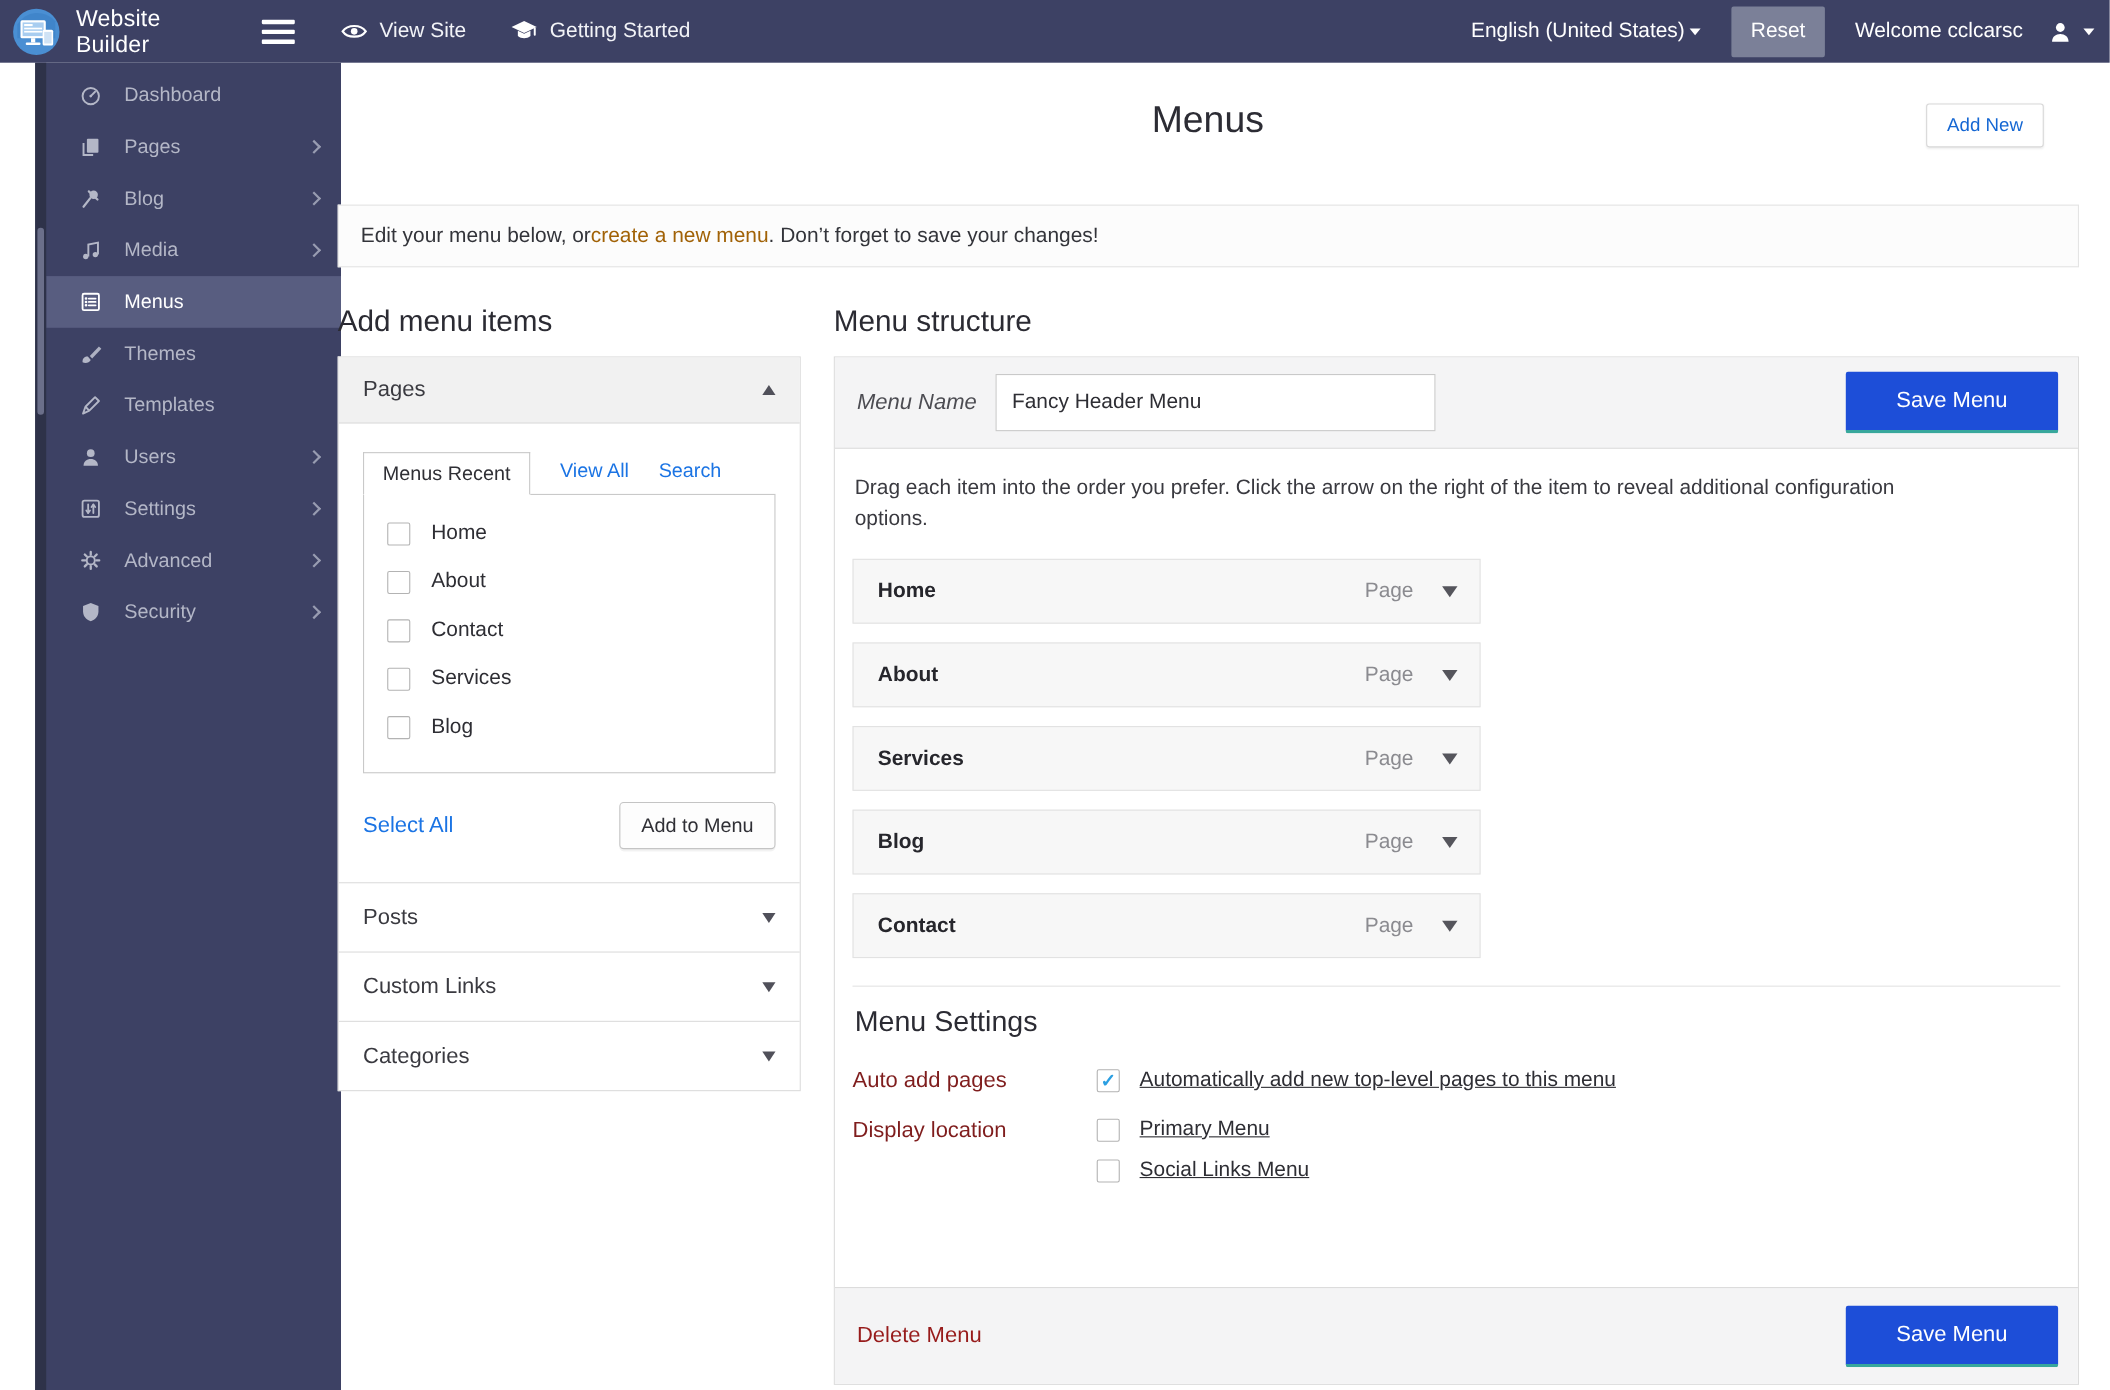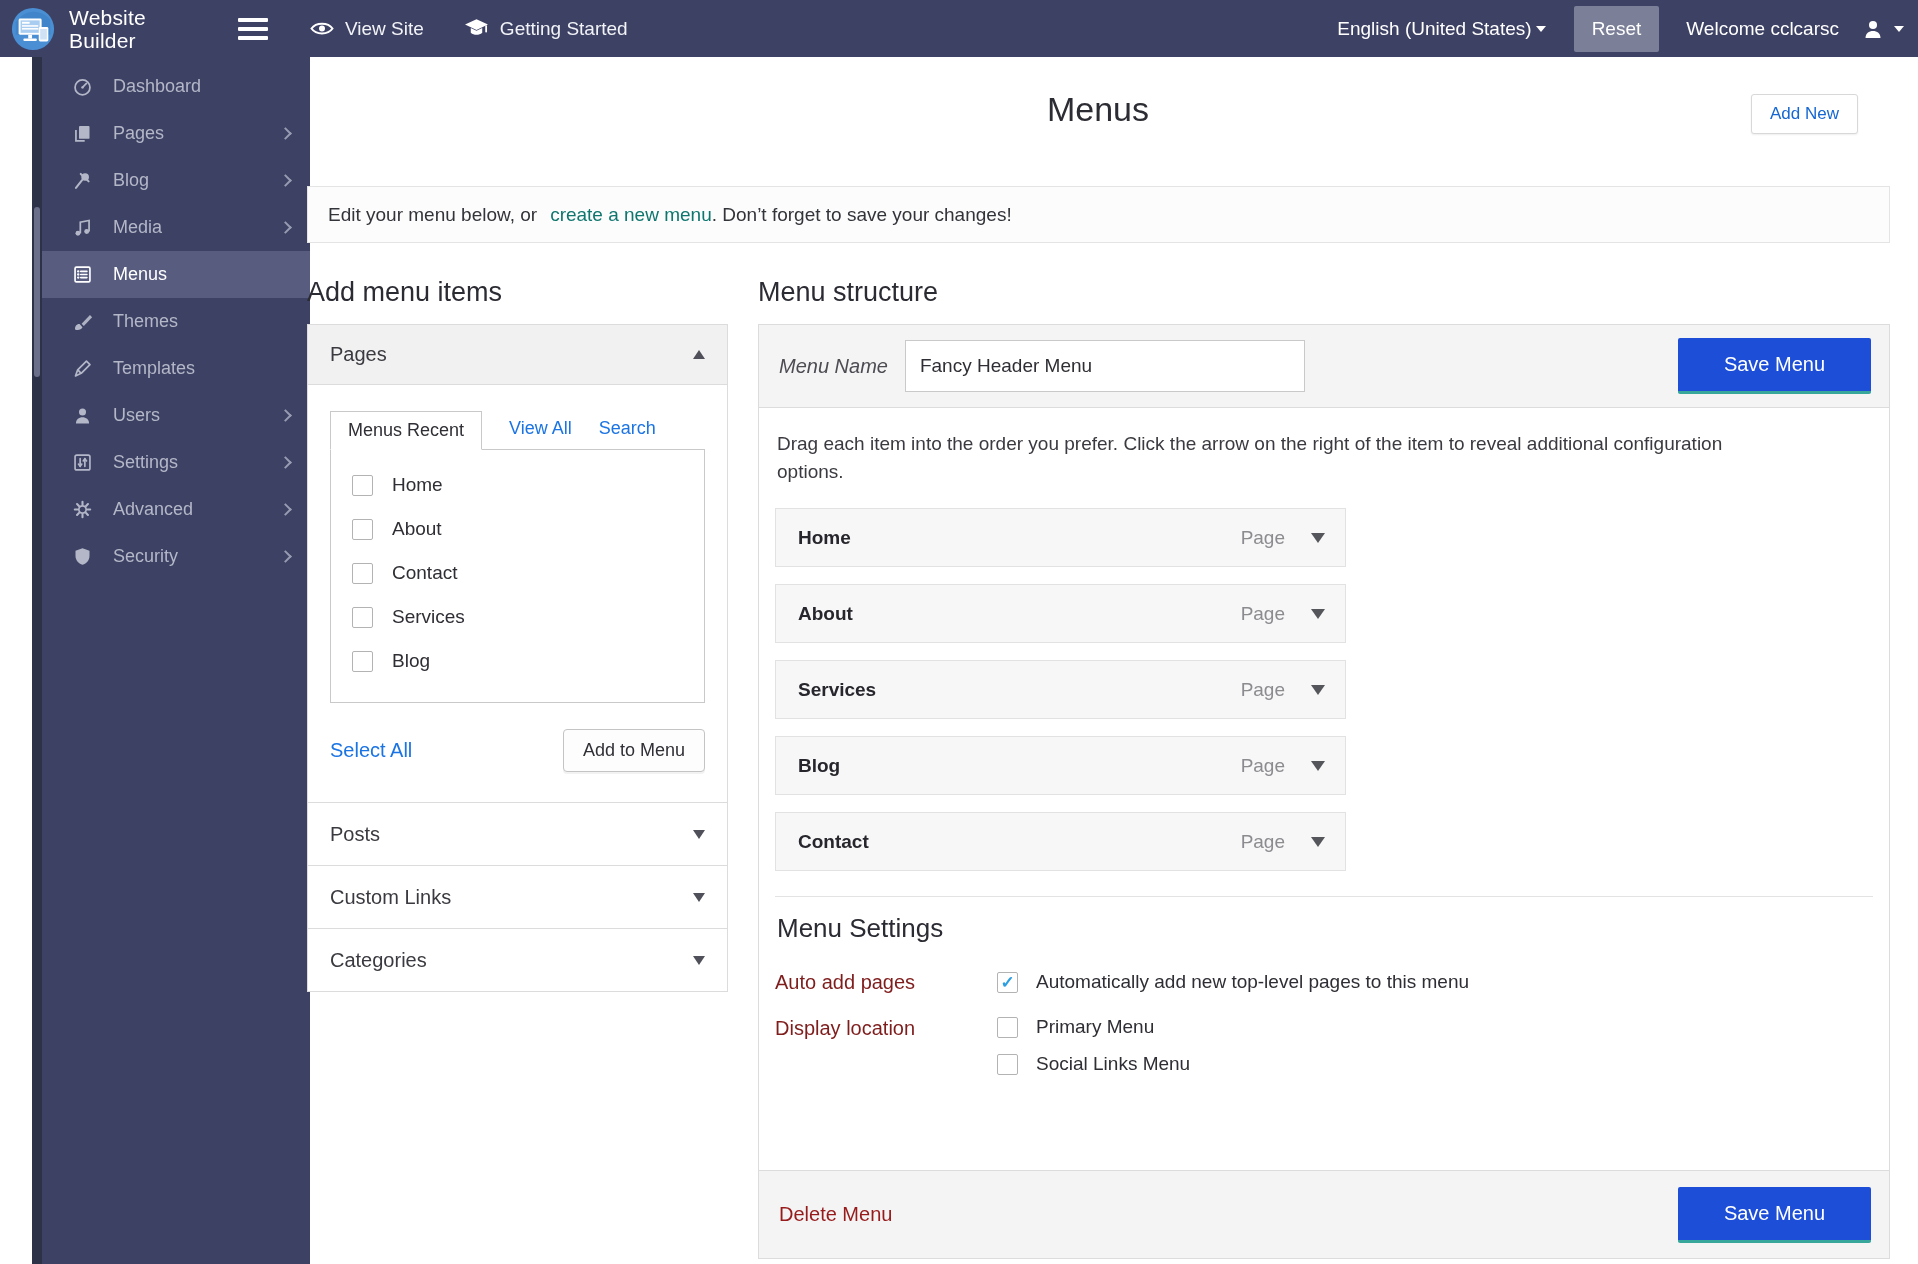--- a/index.html
+++ b/index.html
@@ -39,21 +39,21 @@
     transform:rotate(45deg);flex:none;}
 
   
   .page-title{position:absolute;top:90px;left:278px;width:1640px;text-align:center;
     font-size:34px;font-weight:500;color:#2c2c34;}
   .add-new{position:absolute;top:94px;right:60px;background:#fff;border:1px solid #d8d8d8;border-radius:3px;
     color:#1567d3;font-size:17px;font-weight:500;padding:9px 18px;box-shadow:0 1px 2px rgba(0,0,0,.07);
     cursor:pointer;font-family:inherit;}
   .notice{position:absolute;top:186px;left:307px;width:1583px;height:57px;background:#fcfcfc;
     border:1px solid #e4e4e4;display:flex;align-items:center;padding-left:20px;font-size:19px;color:#33343a;}
-  .notice .lnk{color:#0f766e;cursor:pointer;margin-left:13px;}
+  .notice .lnk{color:#a16207;cursor:pointer;}
 
   .col-h{font-size:27px;color:#2b2b33;font-weight:500;margin:0 0 16px 0;}
 
   
   .col-left{position:absolute;left:307px;top:277px;width:421px;}
   .panel{border:1px solid #dcdcdc;background:#fff;}
   .acc-head{height:60px;display:flex;align-items:center;padding:0 22px;font-size:20px;color:#3a3a40;cursor:pointer;}
   .acc-head.gray{background:#f1f1f1;border-bottom:1px solid #dcdcdc;}
   .acc-row{border-top:1px solid #dcdcdc;height:63px;display:flex;align-items:center;padding:0 22px;
     font-size:20px;color:#3a3a40;cursor:pointer;}
@@ -95,21 +95,21 @@
   .ms-item-label{font-size:19px;font-weight:bold;color:#26262c;margin-left:22px;}
   .ms-item-type{margin-left:auto;font-size:19px;color:#8b8b90;}
   .ms-item-arrow{width:0;height:0;border-left:7px solid transparent;border-right:7px solid transparent;
     border-top:10px solid #55555c;margin:0 20px 0 26px;cursor:pointer;}
   .ms-settings{border-top:1px solid #e3e3e3;margin-top:8px;padding-top:16px;}
   .ms-set-h{font-size:26px;font-weight:500;color:#2b2b33;margin:0 0 26px 2px;}
   .set-row{display:flex;margin-bottom:22px;}
   .set-label{width:222px;flex:none;font-size:20px;color:#7f1d1d;padding-top:1px;}
   .opt{display:flex;align-items:center;}
   .opt + .opt{margin-top:15px;}
-  .opt-label{font-size:19px;color:#2e2e34;margin-left:18px;}
+  .opt-label{font-size:19px;color:#2e2e34;margin-left:18px;text-decoration:underline;}
   .ms-foot{margin-top:auto;background:#f4f4f5;border-top:1px solid #dcdcdc;height:88px;flex:none;
     display:flex;align-items:center;padding:0 18px;}
   .delete-link{color:#971b1b;font-size:20px;cursor:pointer;margin-left:2px;}
 </style>
 </head>
 <body>
 
 <div class="header">
   <div class="brand">
     <span style="display:flex;">

